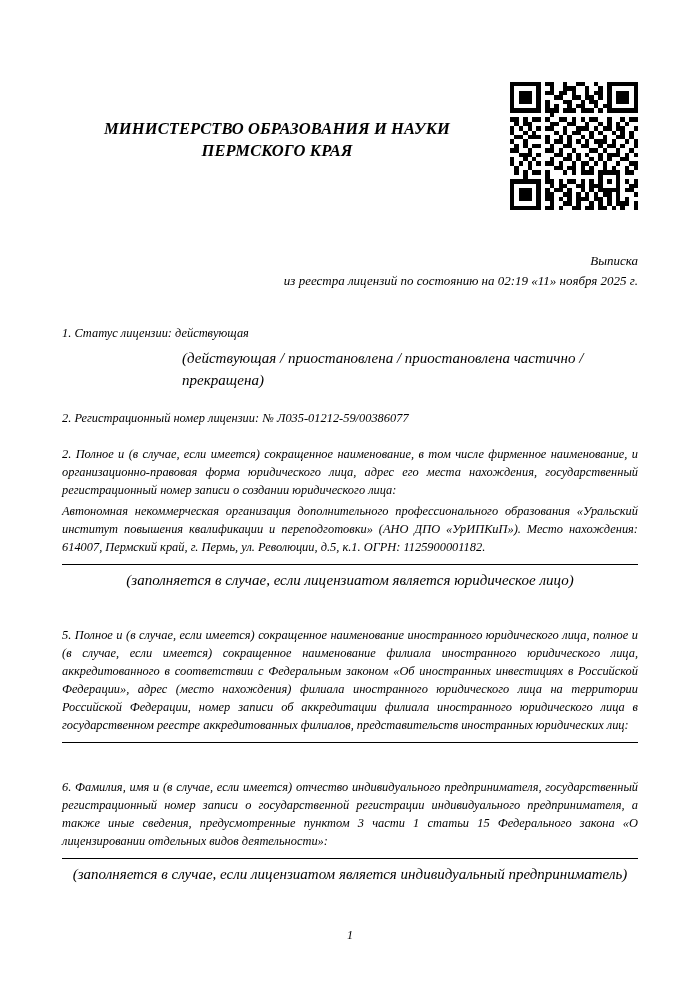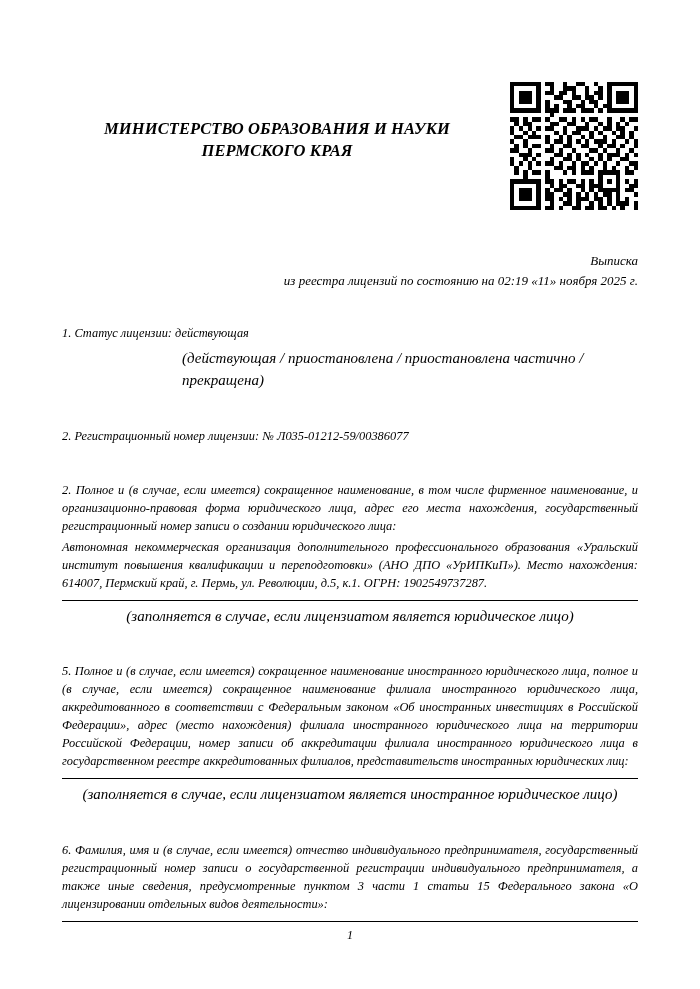--- a/index.html
+++ b/index.html
@@ -51,21 +51,21 @@
 
   .doc-title {
     margin-top: 88px;
     text-align: right;
     font-size: 13px;
     line-height: 1.6;
   }
   .doc-title .line2 { display: block; }
 
   .section {
-    margin-top: 36px;
+    margin-top: 18px;
     font-size: 12.4px;
     line-height: 1.45;
     text-align: justify;
   }
   .section.first { margin-top: 33px; }
   .note {
     text-align: center;
     font-size: 15px;
     margin-top: 5px;
   }
@@ -350,32 +350,32 @@
     <div class="note indent-left">(действующая / приостановлена / приостановлена частично / прекращена)</div>
   </div>
 
   <div class="section">
     <div>2. Регистрационный номер лицензии: № Л035-01212-59/00386077</div>
   </div>
 
 
   <div class="section">
     <div>2. Полное и (в случае, если имеется) сокращенное наименование, в том числе фирменное наименование, и организационно-правовая форма юридического лица, адрес его места нахождения, государственный регистрационный номер записи о создании юридического лица:</div>
-    <div class="body-text">Автономная некоммерческая организация дополнительного профессионального образования «Уральский институт повышения квалификации и переподготовки» (АНО ДПО «УрИПКиП»). Место нахождения: 614007, Пермский край, г. Пермь, ул. Революции, д.5, к.1. ОГРН: 1902549737287.</div>
+    <div class="body-text">Автономная некоммерческая организация дополнительного профессионального образования «Уральский институт повышения квалификации и переподготовки» (АНО ДПО «УрИПКиП»). Место нахождения: 614007, Пермский край, г. Пермь, ул. Революции, д.5, к.1. ОГРН: 1125900001182.</div>
     <hr class="rule">
     <div class="note">(заполняется в случае, если лицензиатом является юридическое лицо)</div>
   </div>
 
   <div class="section gap-md">
     <div>5. Полное и (в случае, если имеется) сокращенное наименование иностранного юридического лица, полное и (в случае, если имеется) сокращенное наименование филиала иностранного юридического лица, аккредитованного в соответствии с Федеральным законом «Об иностранных инвестициях в Российской Федерации», адрес (место нахождения) филиала иностранного юридического лица на территории Российской Федерации, номер записи об аккредитации филиала иностранного юридического лица в государственном реестре аккредитованных филиалов, представительств иностранных юридических лиц:</div>
     <hr class="rule">
-    <div class="note">(заполняется в случае, если лицензиатом является иностранное юридическое лицо)</div>
   </div>
 
   <div class="section gap-md">
     <div>6. Фамилия, имя и (в случае, если имеется) отчество индивидуального предпринимателя, государственный регистрационный номер записи о государственной регистрации индивидуального предпринимателя, а также иные сведения, предусмотренные пунктом 3 части 1 статьи 15 Федерального закона «О лицензировании отдельных видов деятельности»:</div>
     <hr class="rule">
+    <div class="note">(заполняется в случае, если лицензиатом является индивидуальный предприниматель)</div>
   </div>
 
 
   <div class="page-number">1</div>
 
 </div>
 
 </body></html>

